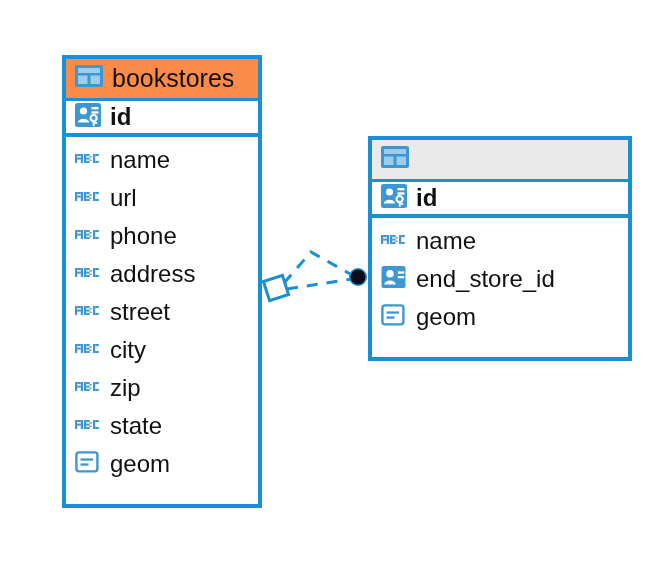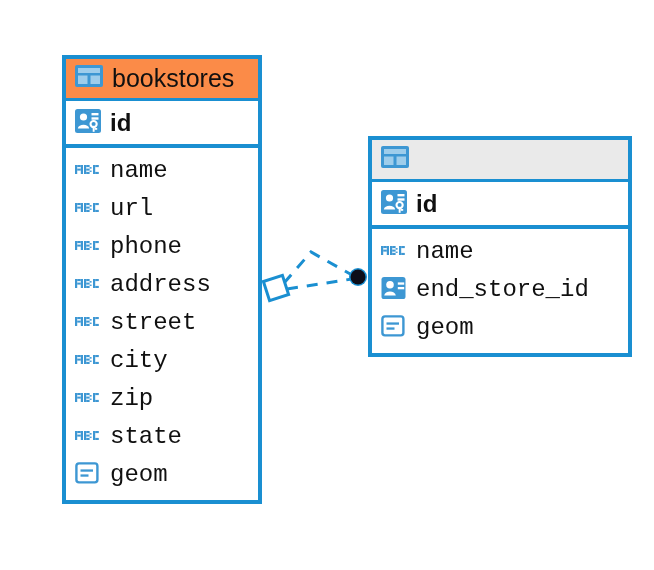--- a/index.html
+++ b/index.html
@@ -41,30 +41,30 @@
 
   .pk-section { border-bottom: 4px solid #1a8fd1; }
 
   .field-row {
     display: flex;
     align-items: center;
     gap: 9px;
     height: 38px;
     padding: 0 10px 0 9px;
   }
-  .field-row.pk-row { height: 43px; }
+  .field-row.pk-row { height: 32px; }
   .field-label {
     font-size: 24px;
     color: #101010;
     line-height: 1;
     white-space: nowrap;
   }
   .field-label.bold { font-weight: bold; }
 
-  .cols-section { padding: 4px 0 6px 0; font-family: Liberation Mono, monospace; }
+  .cols-section { padding: 4px 0 21px 0; }
 
   
   .icon { flex: 0 0 auto; display: block; }
 
   
   #connector {
     position: absolute;
     left: 0; top: 0;
     width: 654px; height: 570px;
     pointer-events: none;

